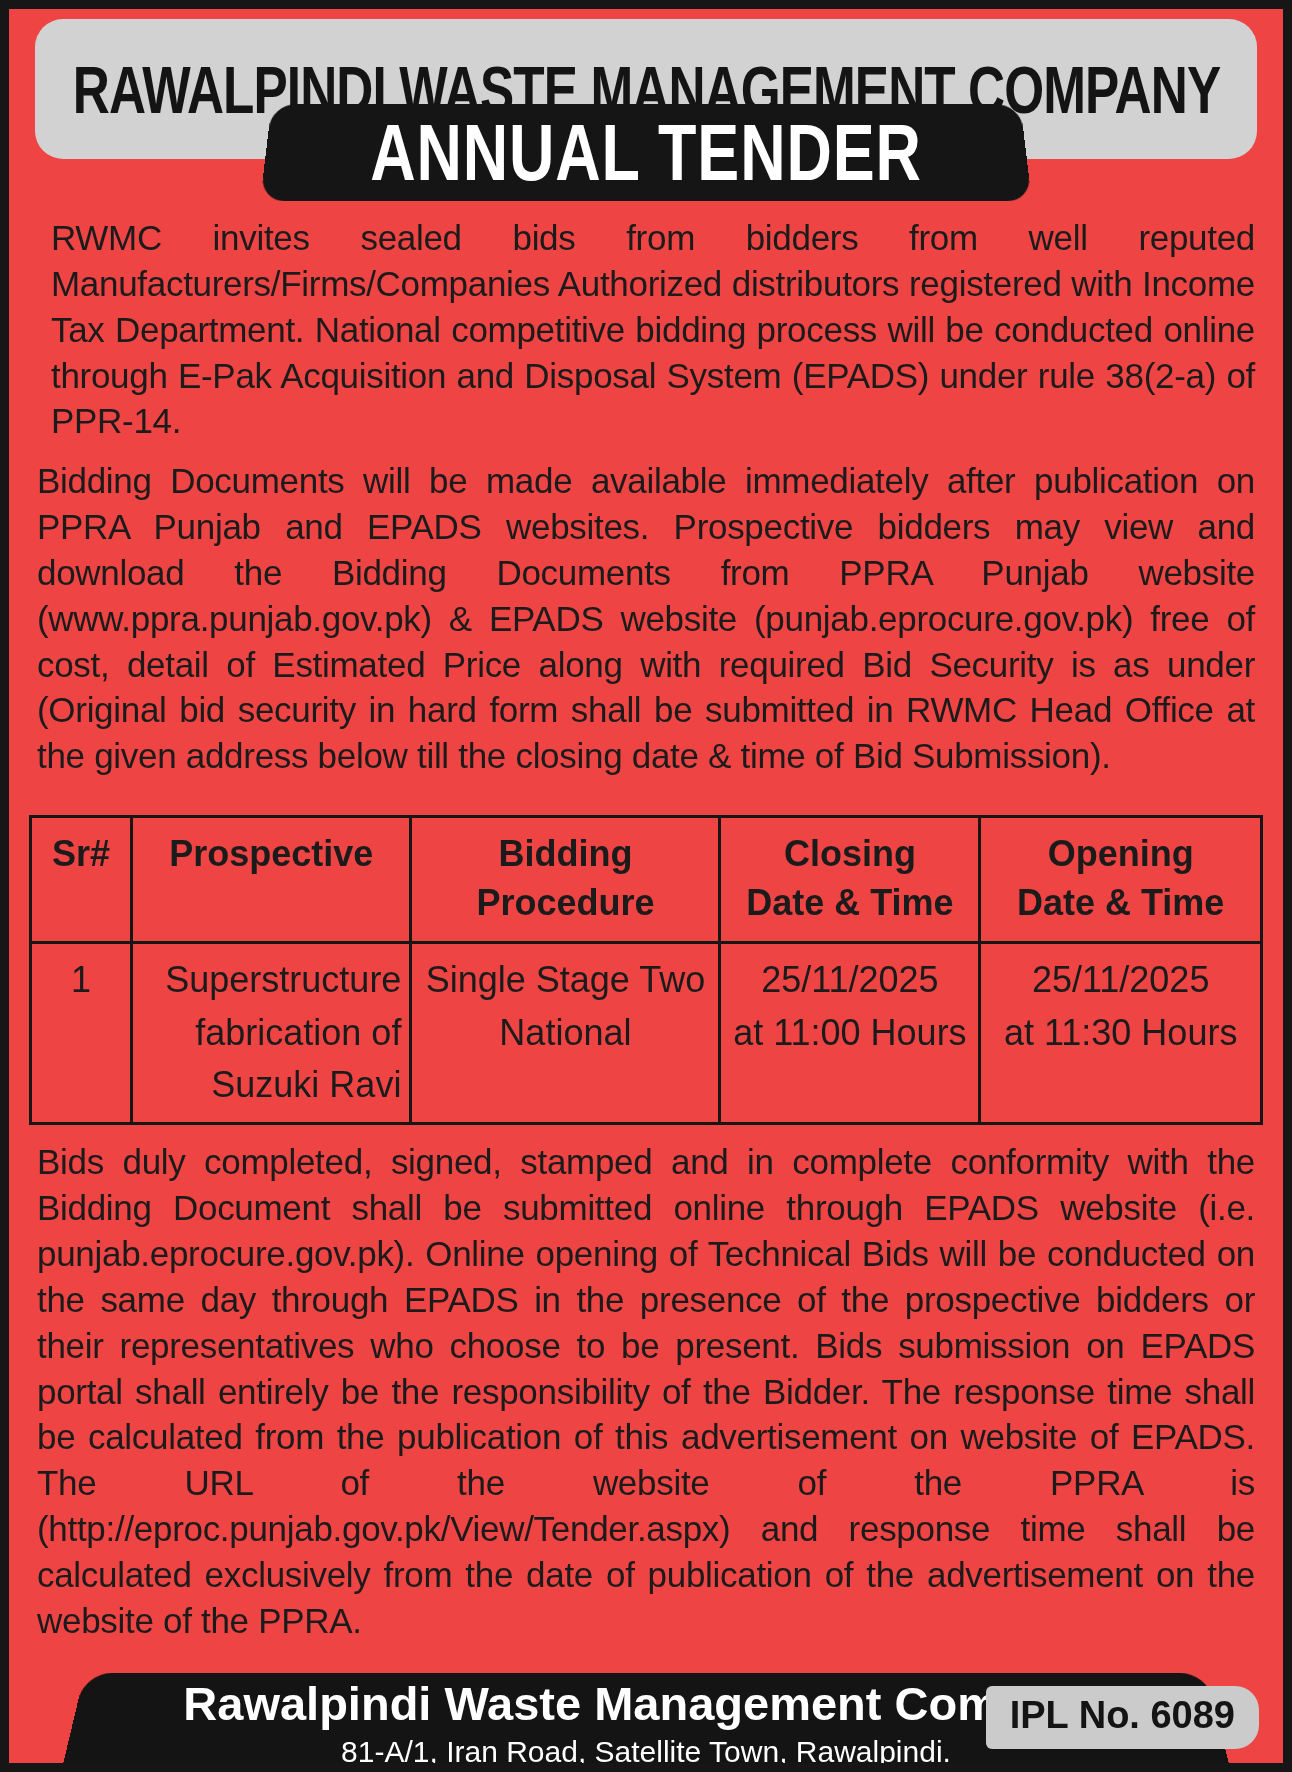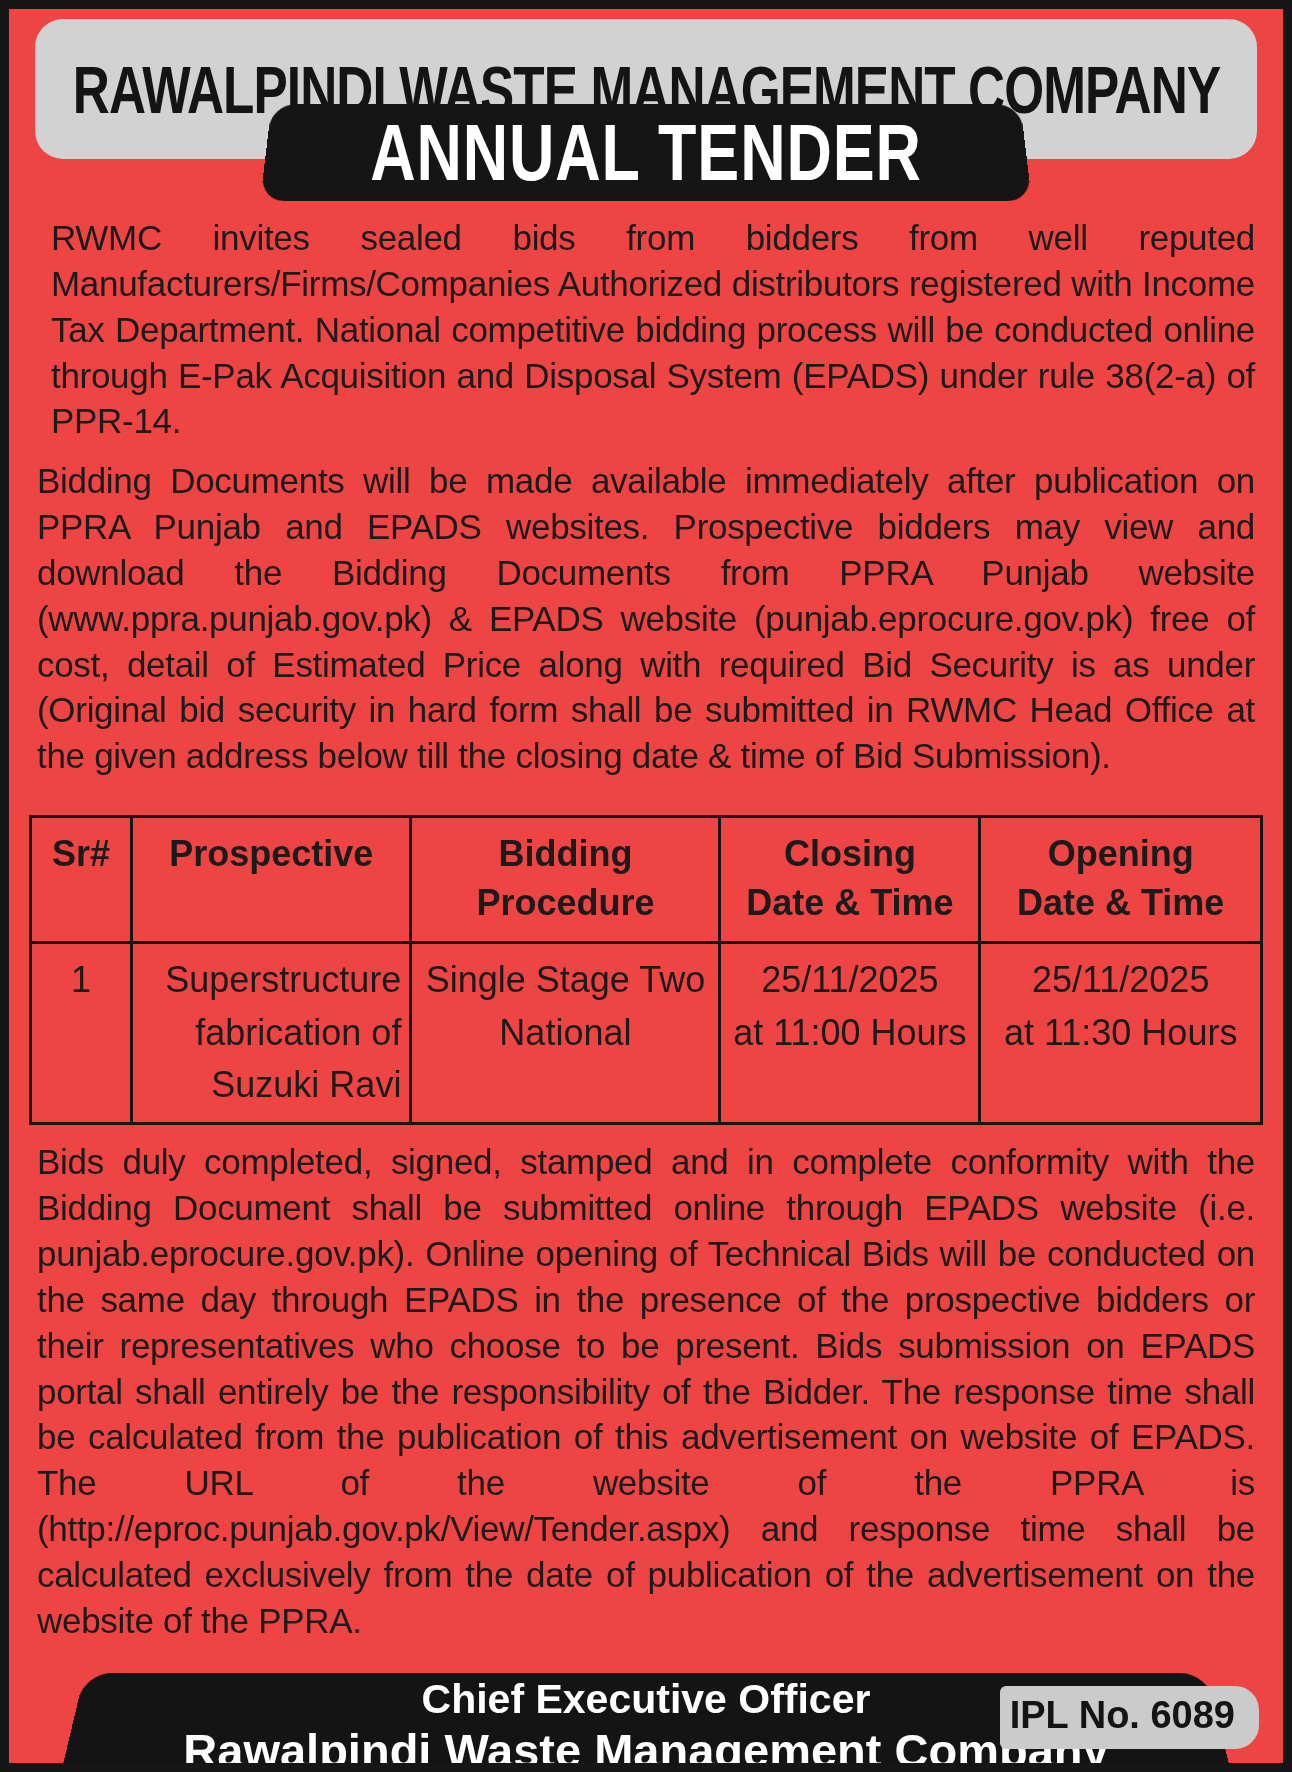--- a/index.html
+++ b/index.html
@@ -116,21 +116,21 @@
   .f-line1 { font-size:41px; font-weight:bold; line-height:1.15; }
   .f-line2 { font-size:47px; font-weight:bold; line-height:1.2; }
   .f-line3 { font-size:30px; line-height:1.2; margin-top:2px; }
 
   .ipl-badge {
     position:absolute;
     right:24px; bottom:14px;
     z-index:3;
     background:#cbcbcb;
     border-radius:6px 24px 24px 6px;
-    padding:8px 24px 12px 10px;
+    padding:8px 24px 12px 24px;
     font-size:38px; font-weight:bold; color:#141414;
     letter-spacing:0px;
   }
 </style>
 </head>
 <body>
 
 <div class="page">
 
   <div class="header-box">
@@ -171,21 +171,20 @@
 at 11:30 Hours</td>
       </tr>
     </tbody>
   </table>
 
   <p class="para"><span>Bids duly completed, signed, stamped and in complete conformity with the Bidding Document shall be submitted online through EPADS website (i.e. punjab.eprocure.gov.pk). Online opening of Technical Bids will be conducted on the same day through EPADS in the presence of the prospective bidders or their representatives who choose to be present. Bids submission on EPADS portal shall entirely be the responsibility of the Bidder. The response time shall be calculated from the publication of this advertisement on website of EPADS. The URL of the website of the PPRA is (</span><span class="url">http://eproc.punjab.gov.pk/View/Tender.aspx</span><span>) and response time shall be calculated exclusively from the date of publication of the advertisement on the website of the PPRA.</span></p>
 
   <div class="footer">
     <div class="footer-bg"></div>
     <div class="footer-content">
-      <div class="f-line1">Chief Executive Officer</div>
       <div class="f-line2">Rawalpindi Waste Management Company</div>
       <div class="f-line3">81-A/1, Iran Road, Satellite Town, Rawalpindi.</div>
 
     </div>
   </div>
 
   <div class="ipl-badge">IPL No. 6089</div>
 
 </div>
 

